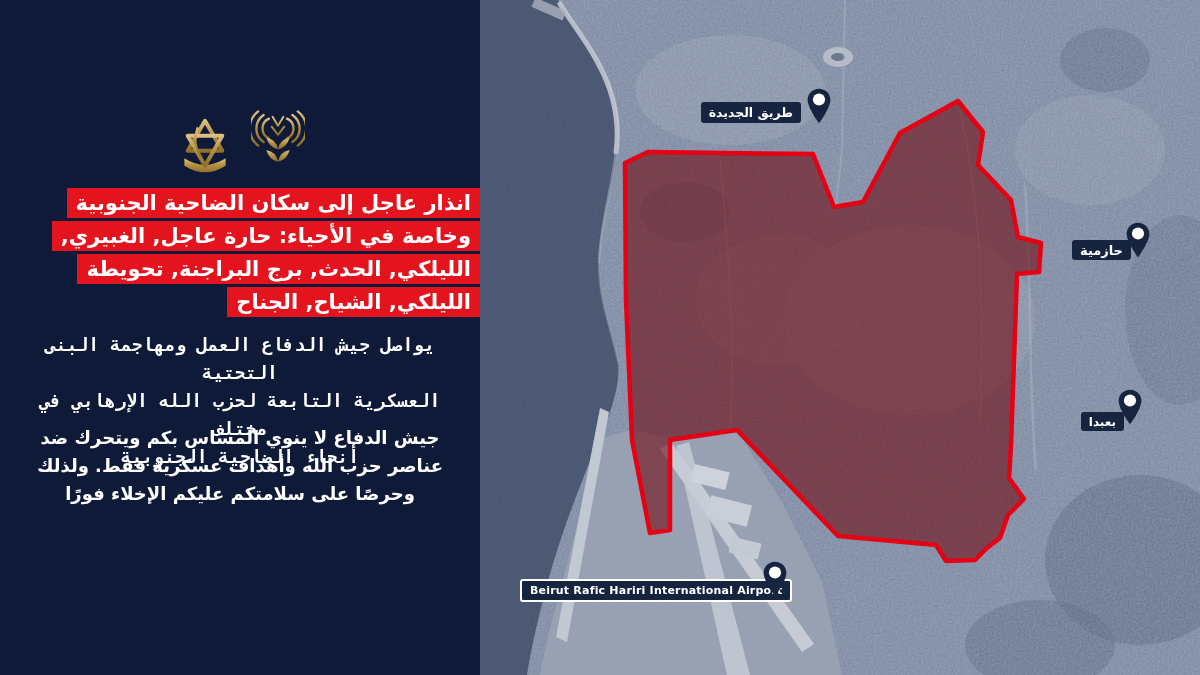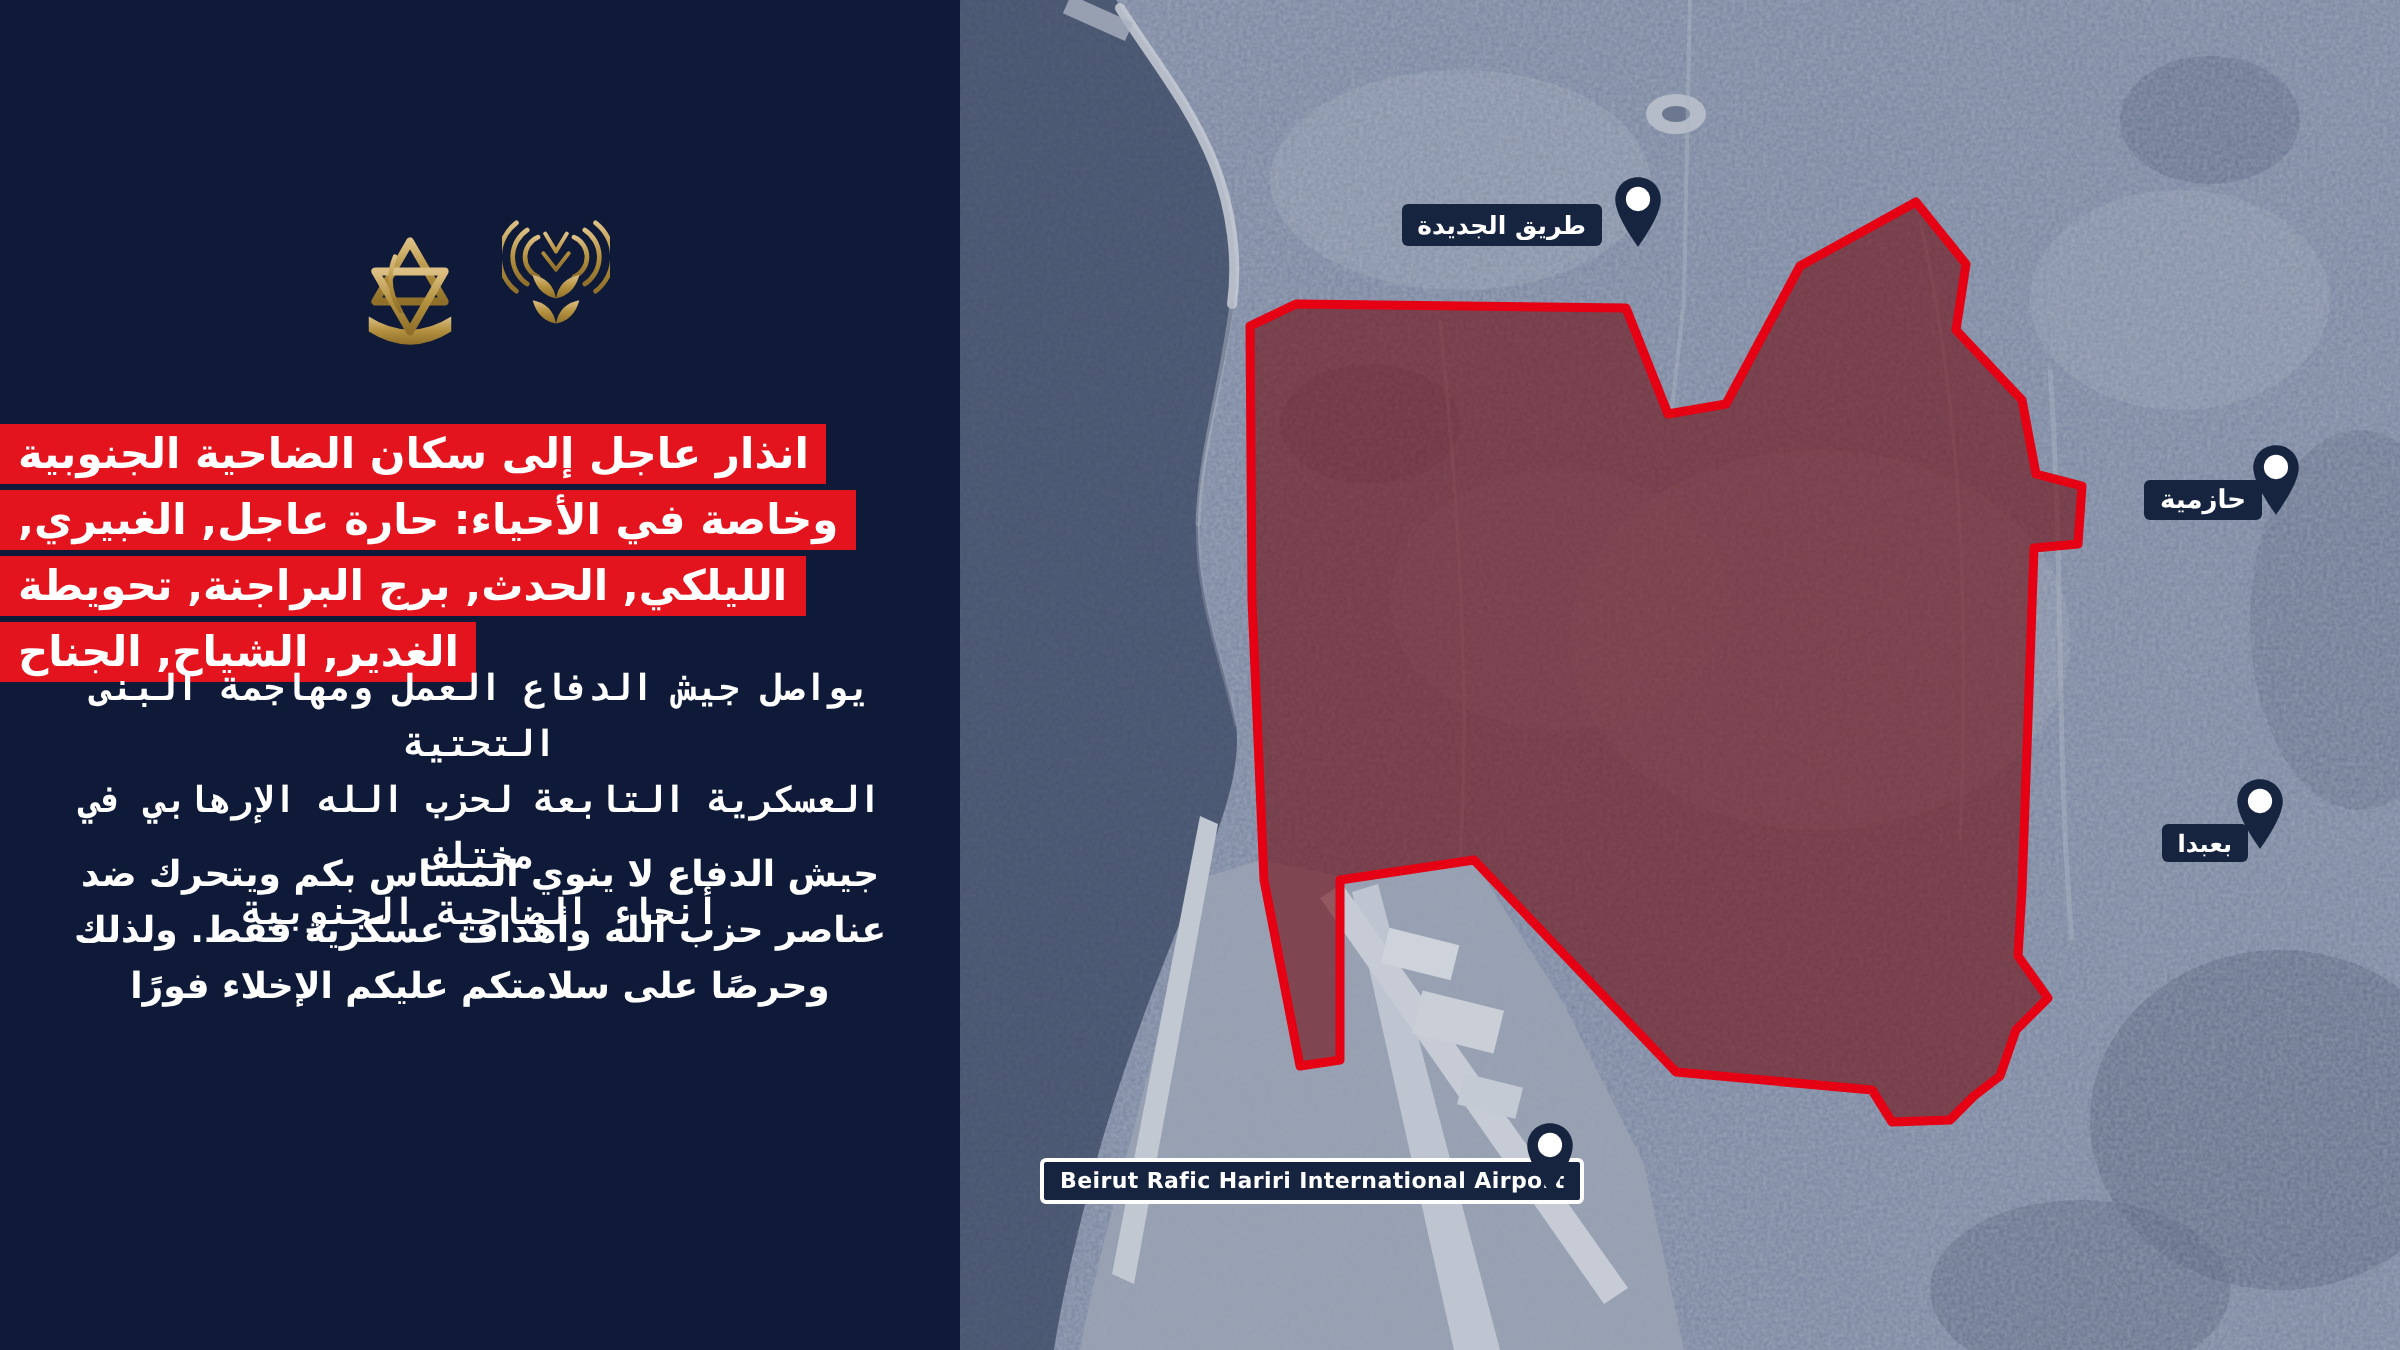--- a/index.html
+++ b/index.html
@@ -4,21 +4,21 @@
 <style>
   html,body{margin:0;padding:0;background:#000;}
   .stage{
     position:relative;width:1200px;height:675px;overflow:hidden;
     background:#0e1a38;font-family:"DejaVu Sans",sans-serif;
   }
   
   .panel{position:absolute;left:0;top:0;width:480px;height:675px;background:#0e1a38;color:#fff;}
   .icons-row{position:absolute;top:100px;left:0;width:100%;height:78px;
     display:flex;justify-content:center;align-items:flex-end;gap:16px;}
-  .headline{position:absolute;top:188px;left:0;width:100%;text-align:left;margin-top:24px;}
+  .headline{position:absolute;top:188px;left:0;width:100%;text-align:right;}
   .headline .hl-line{display:block;line-height:33px;}
   .headline .strip{
     display:inline-block;background:#e3141d;color:#fff;font-weight:bold;
     font-size:21px;line-height:30px;padding:0 9px;white-space:nowrap;
   }
   .body-text{
     position:absolute;left:18px;right:18px;text-align:center;color:#fff;
     font-weight:bold;font-size:18px;line-height:28px;white-space:pre-line;
   }
   .p1{top:332px;font-family:Liberation Mono, monospace;} .p2{top:424px;}
@@ -94,21 +94,21 @@
           <path d="M26.5 40 H37.5"></path>
           <path d="M24 12 C20 22 21 32 27 41"></path>
         </g>
       </svg>
     </div>
 
     <div class="headline">
       <span class="hl-line"><span class="strip">انذار عاجل إلى سكان الضاحية الجنوبية</span></span>
       <span class="hl-line"><span class="strip">وخاصة في الأحياء: حارة عاجل, الغبيري,</span></span>
       <span class="hl-line"><span class="strip">الليلكي, الحدث, برج البراجنة, تحويطة</span></span>
-      <span class="hl-line"><span class="strip">الغدير, الشياح, الجناح</span></span>
+      <span class="hl-line"><span class="strip">الليلكي, الشياح, الجناح</span></span>
     </div>
 
     <div class="body-text p1">يواصل جيش الدفاع العمل ومهاجمة البنى التحتية
 العسكرية التابعة لحزب الله الإرهابي في مختلف
 أنحاء الضاحية الجنوبية</div>
     <div class="body-text p2">جيش الدفاع لا ينوي المساس بكم ويتحرك ضد
 عناصر حزب الله وأهداف عسكرية فقط. ولذلك
 وحرصًا على سلامتكم عليكم الإخلاء فورًا</div>
   </aside>
 

